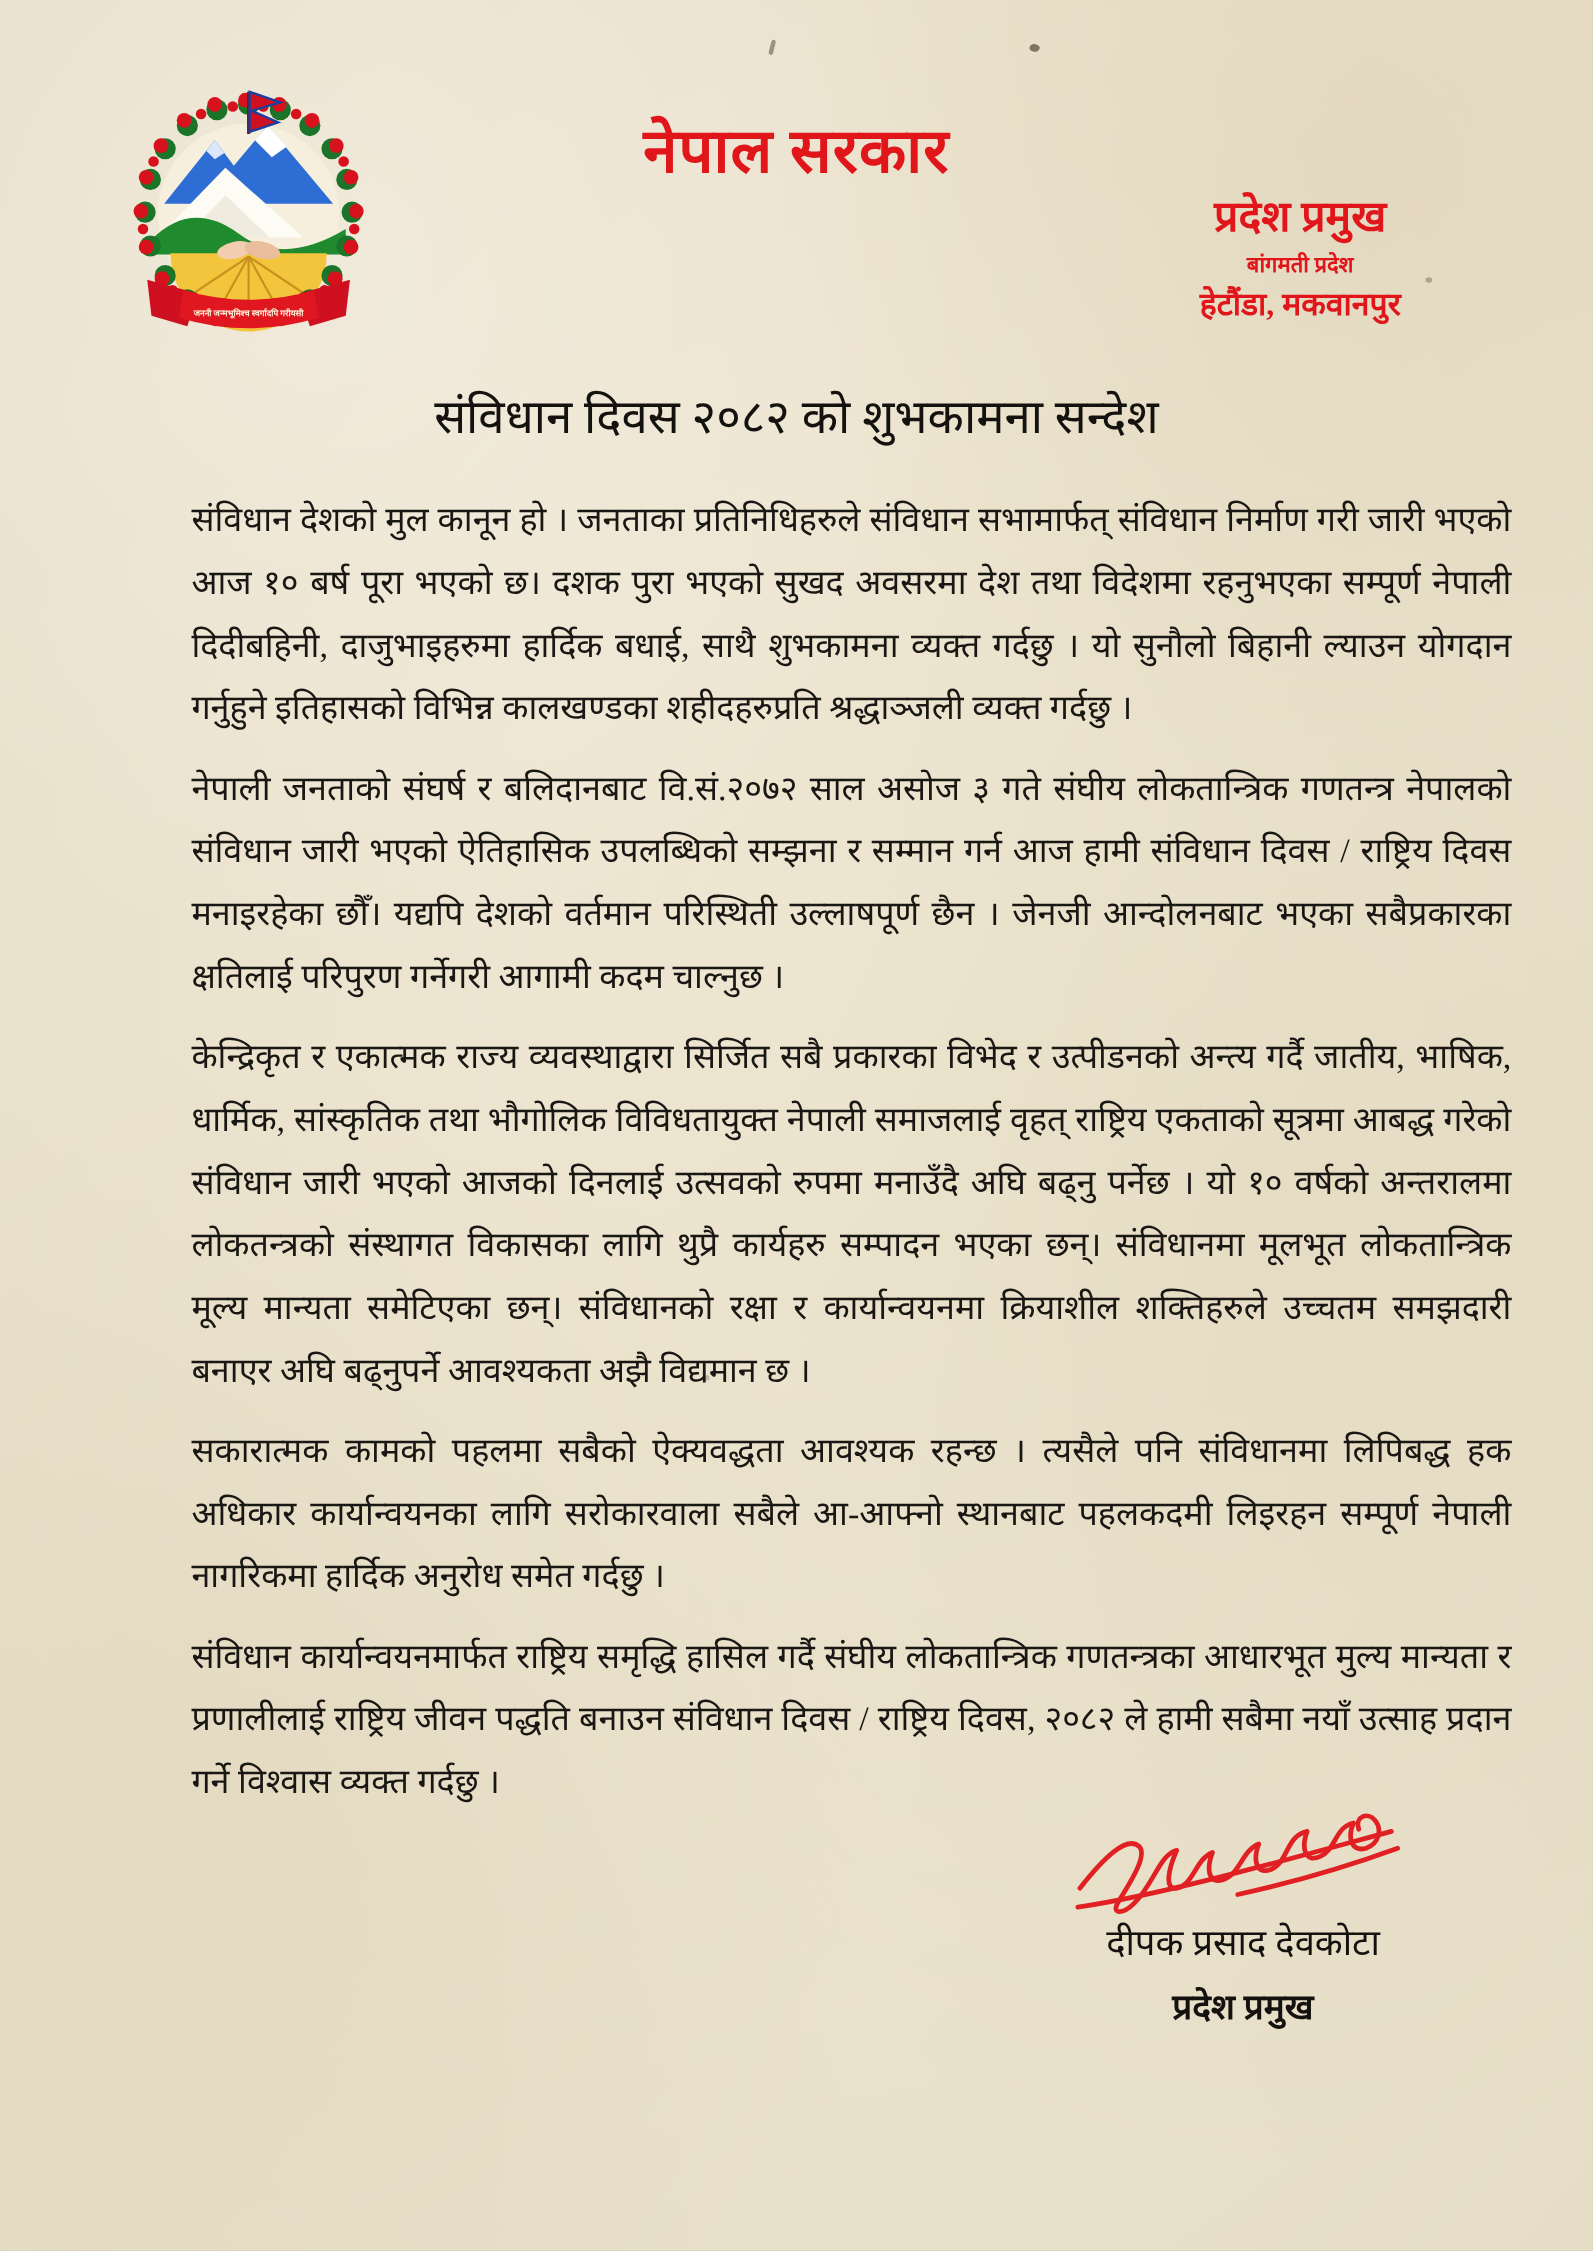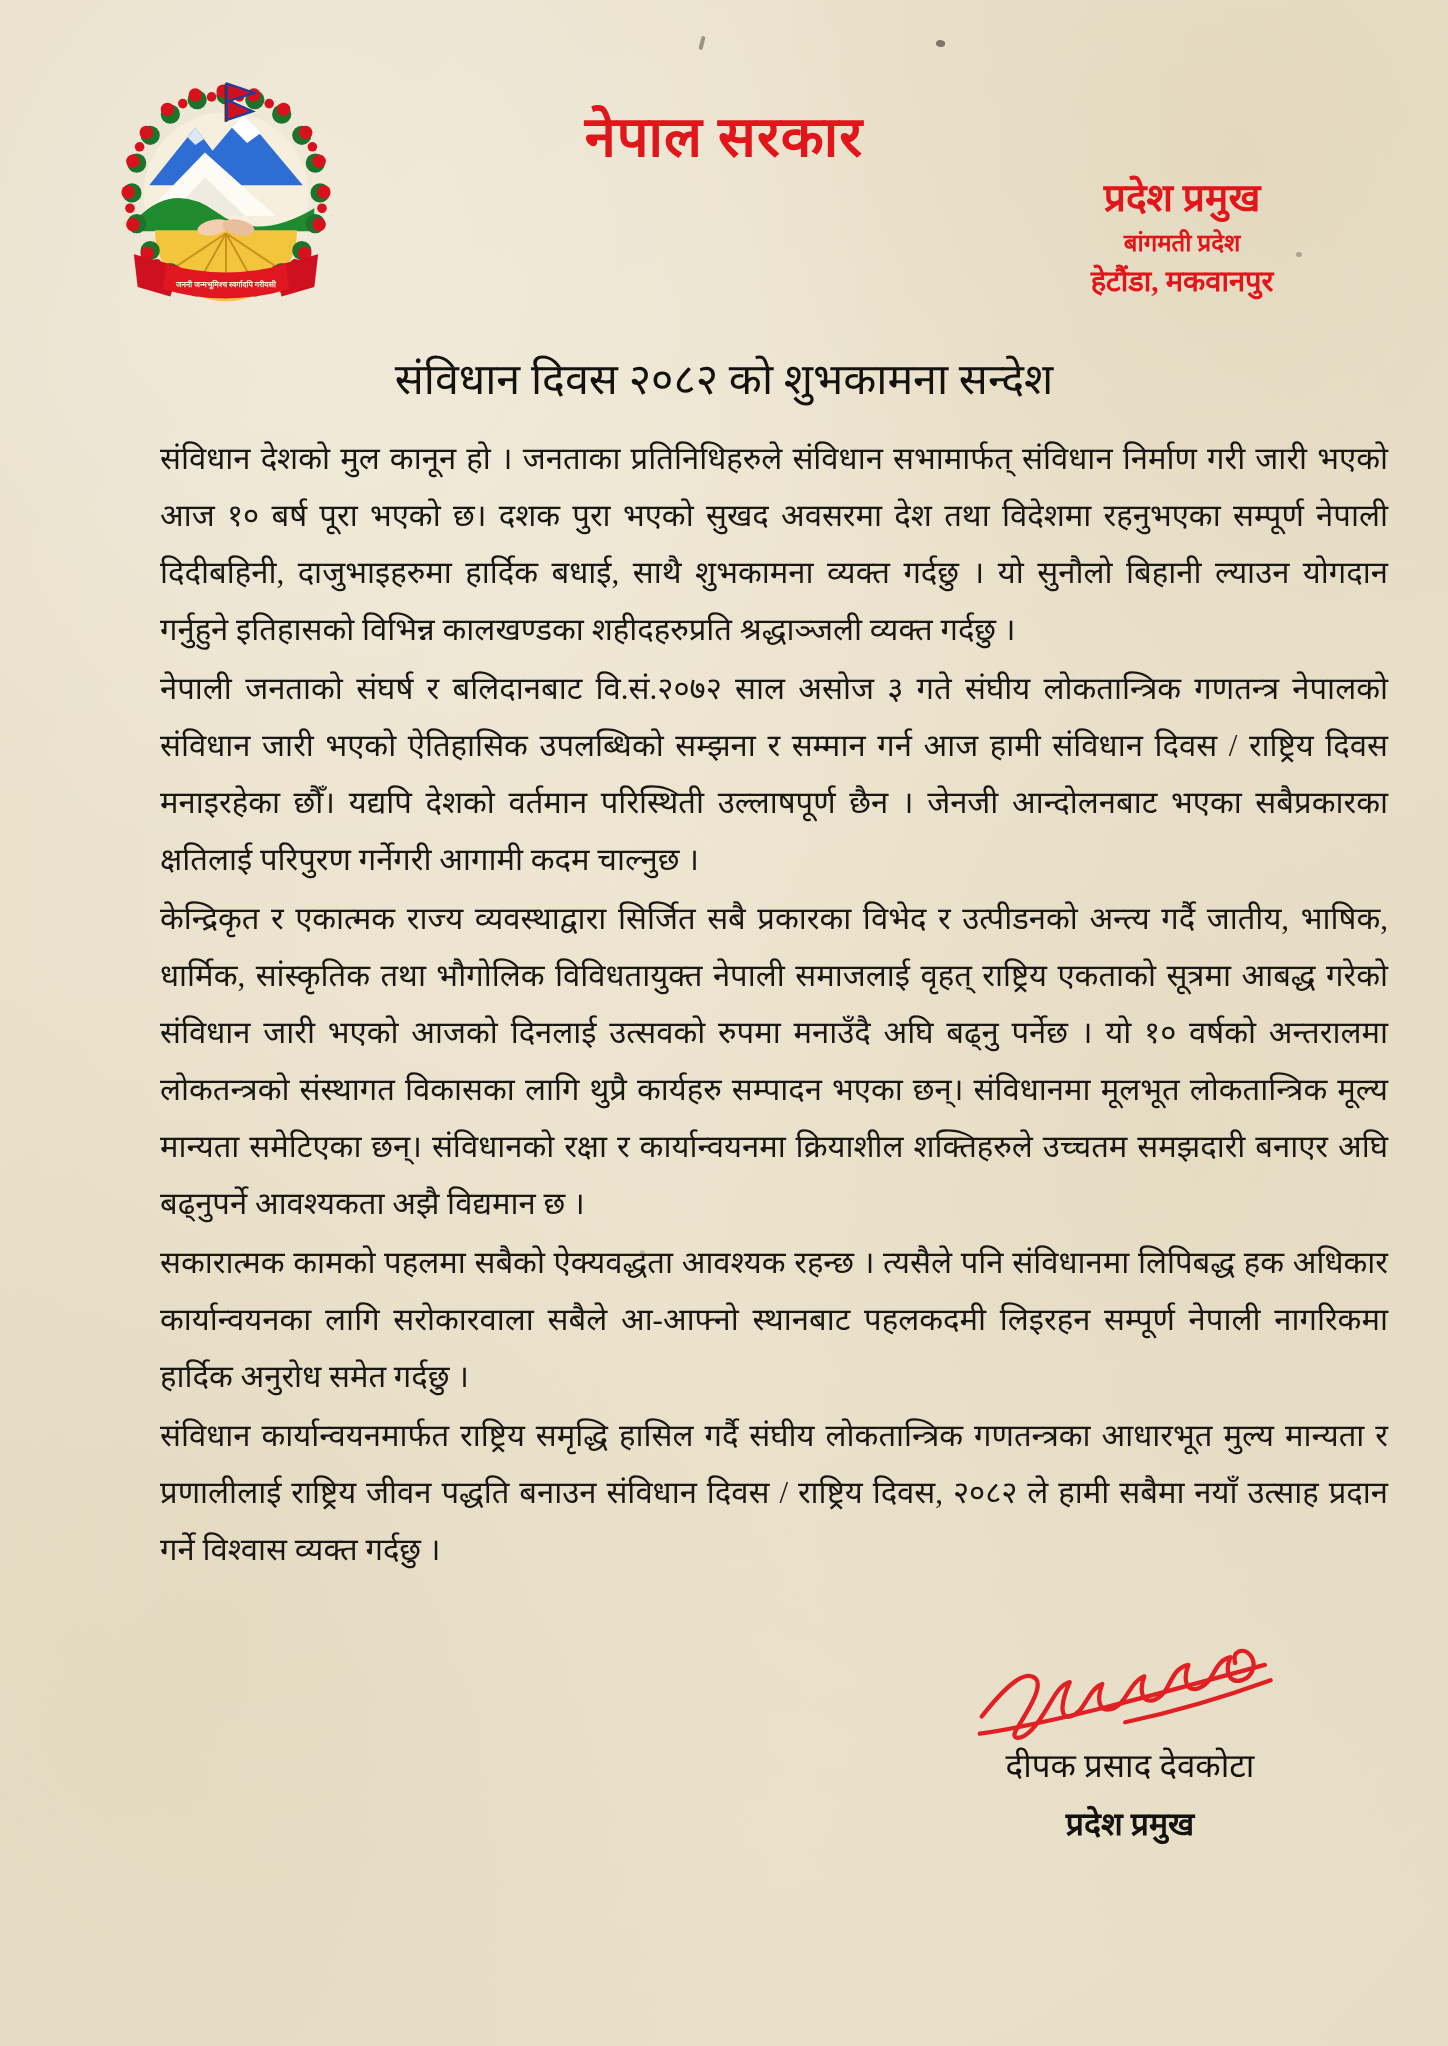--- a/index.html
+++ b/index.html
@@ -32,36 +32,36 @@
     text-align:center;
     font-size:56px;font-weight:bold;
     color:#e0161b;
     letter-spacing:1px;
   }
   .office{
     position:absolute;right:66px;top:178px;width:400px;
     text-align:center;color:#e0161b;font-weight:bold;line-height:1.0;
   }
   .office .l1{font-size:39px;margin:0 0 14px 0;}
-  .office .l2{font-size:24px;margin:0 0 12px 0;}
+  .office .l2{font-size:20px;margin:0 0 12px 0;}
   .office .l3{font-size:29px;margin:4px;}
 
   .letter-title{
     position:absolute;left:0;top:348px;width:100%;
     text-align:center;
     font-size:43px;font-weight:normal;color:#14120f;
   }
 
   .body-text{
     position:absolute;left:158px;top:428px;width:1232px;
     font-size:31px;line-height:57px;
     text-align:justify;
     color:#191713;
   }
-  .body-text p{margin:2px;}
+  .body-text p{margin:16px;}
 
   .footer-date{
     position:absolute;left:164px;top:1726px;
     font-size:33px;font-weight:bold;line-height:58px;color:#14120f;
   }
 
   .sign-block{
     position:absolute;left:930px;top:1640px;width:400px;text-align:center;
   }
   .signature-svg{display:block;margin:0 auto;width:330px;height:110px;}

